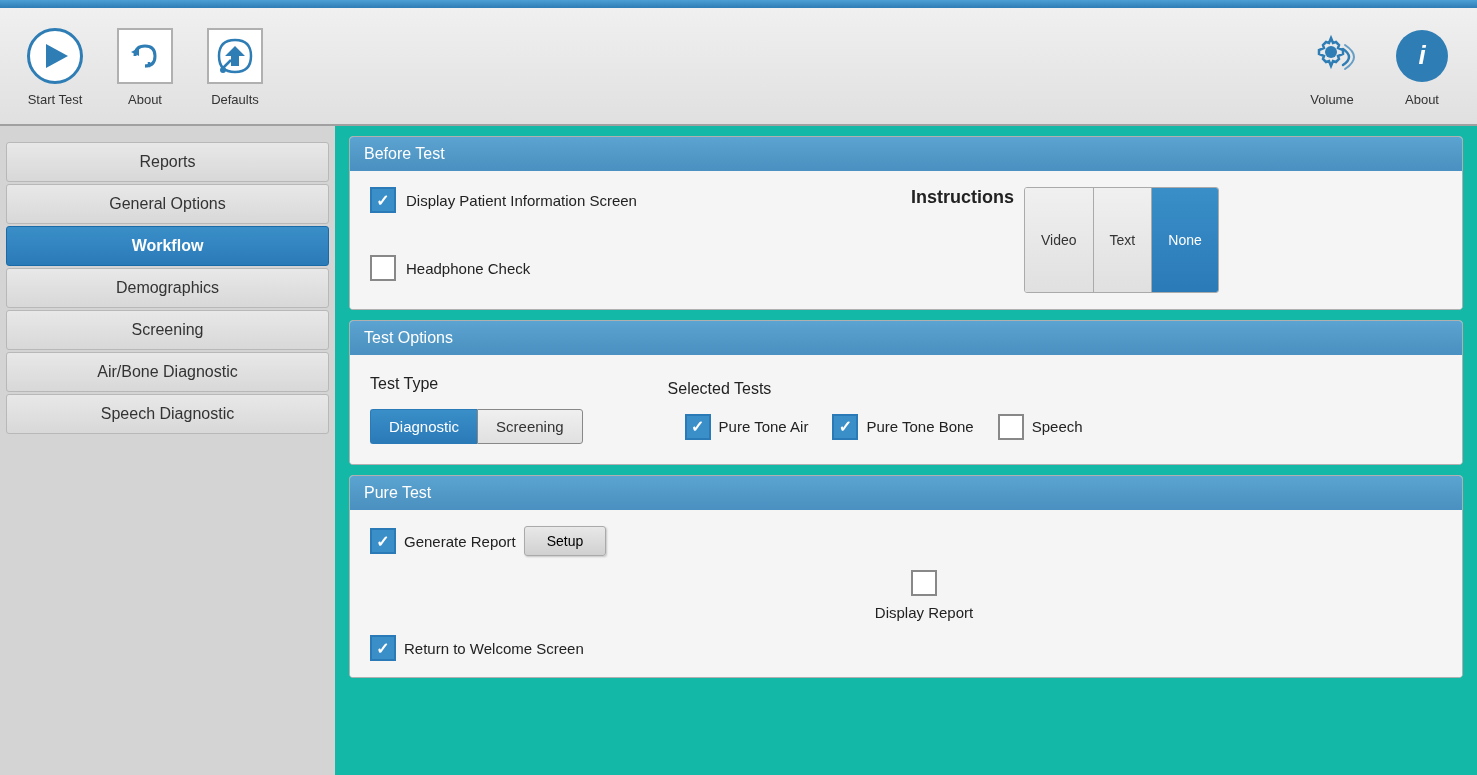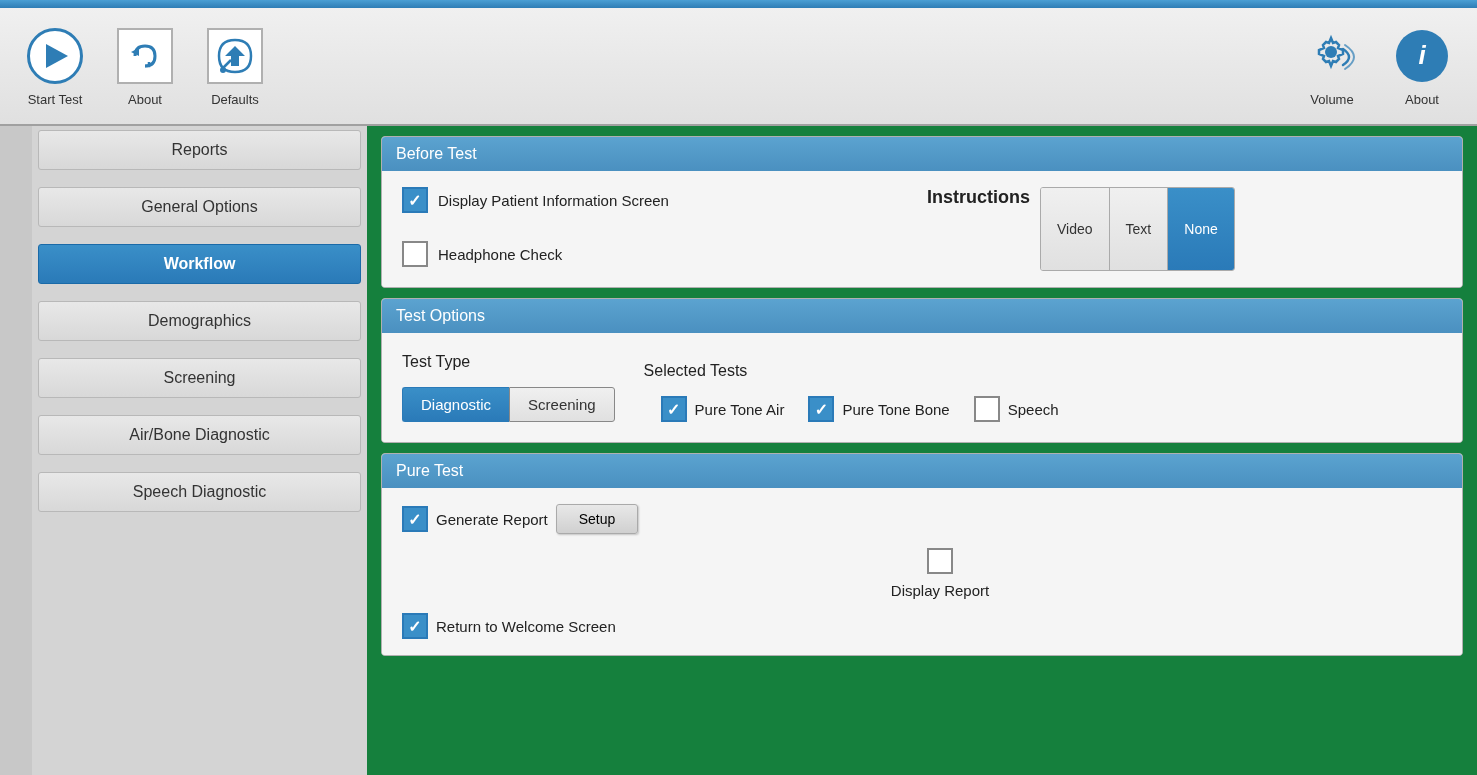--- a/index.html
+++ b/index.html
@@ -79,24 +79,23 @@
       display: flex;
       height: calc(775px - 118px - 8px);
       background: #c8c8c8;
     }
 
     
     .sidebar {
       width: 335px;
       background: #d4d4d4;
       display: flex; flex-direction: column;
-      padding: 4px 6px;
-      gap: 17px;
+      padding: 16px 6px;
+      gap: 2px;
       flex-shrink: 0;
-      margin-left: 32px;
     }
     .sidebar-item {
       padding: 10px 16px;
       font-size: 16px; color: #333;
       text-align: center;
       background: linear-gradient(to bottom, #e8e8e8, #d8d8d8);
       border: 1px solid #b8b8b8;
       border-radius: 3px;
       cursor: pointer;
     }
@@ -104,21 +103,21 @@
       background: linear-gradient(to bottom, #3a8fc8, #2a7ab8);
       color: white; font-weight: bold;
       border-color: #1a6aa8;
     }
 
     
     .content-area {
       flex: 1;
       overflow-y: auto;
       padding: 10px 14px;
-      background: #15803d;
+      background: #14b8a6;
       display: flex; flex-direction: column; gap: 10px;
     }
 
     
     .section-panel {
       background: white;
       border-radius: 4px;
       overflow: hidden;
       border: 1px solid #b0b0b0;
     }
@@ -132,21 +131,21 @@
     .section-body {
       padding: 16px 20px;
       background: #f5f5f5;
     }
 
     
     .checkbox-row {
       display: flex; align-items: center; gap: 10px;
       margin-bottom: 14px;
     }
-    .checkbox-row:last-child { margin-bottom: 4px; }
+    .checkbox-row:last-child { margin-bottom: 12px; }
 
     
     .custom-checkbox {
       width: 26px; height: 26px;
       border: 2px solid #888;
       background: white;
       display: flex; align-items: center; justify-content: center;
       cursor: pointer; flex-shrink: 0;
     }
     .custom-checkbox.checked {
@@ -180,26 +179,26 @@
     .btn-group-item.active {
       background: linear-gradient(to bottom, #3a8fc8, #2a7ab8);
       color: white;
     }
 
     
     .before-test-grid {
       display: grid; grid-template-columns: 1fr 1fr;
       gap: 10px;
     }
-    .before-left { display: flex; flex-direction: column; gap: 14px; }
+    .before-left { display: flex; flex-direction: column; gap: 28px; }
     .before-right { display: flex; gap: 10px; }
 
     
     .test-options-grid {
-      display: flex; gap: 29px; align-items: flex-end;
+      display: flex; gap: 85px; align-items: center;
       padding: 4px 0;
     }
     .test-type-col { display: flex; flex-direction: column; gap: 10px; }
     .selected-tests-col { display: flex; flex-direction: column; gap: 10px; }
     .col-title { font-size: 16px; color: #222; font-weight: normal; margin-bottom: 6px; }
 
     .selected-tests-row {
       display: flex; align-items: center; gap: 24px; flex-wrap: wrap; padding-left: 17px;
     }
     .selected-test-item {

